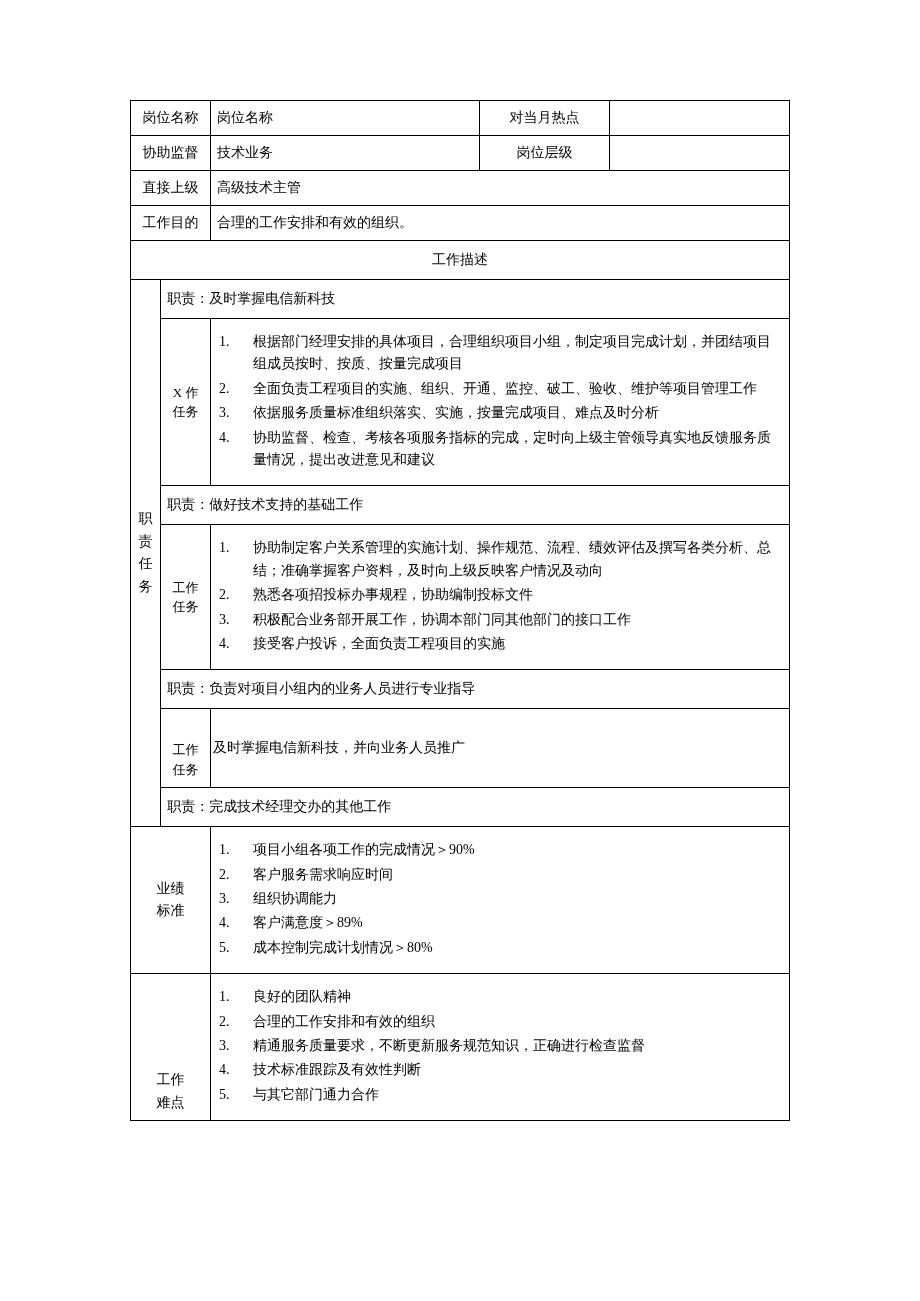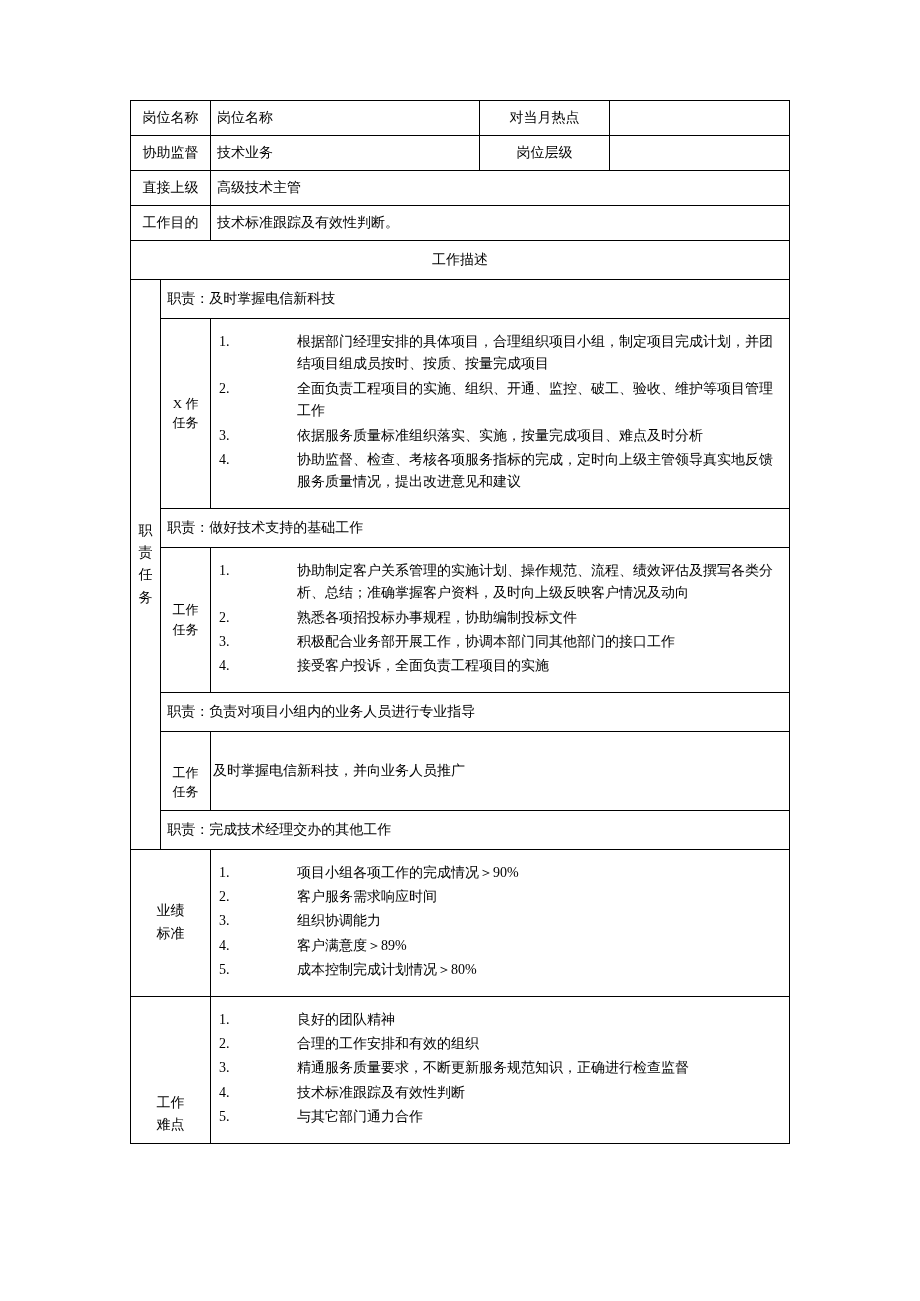--- a/index.html
+++ b/index.html
@@ -15,21 +15,21 @@
     .header-label { text-align: center; width: 80px; }
     .header-val { padding-left: 6px; }
     .section-title { text-align: center; padding: 10px 16px; }
     .duty-header { padding: 10px 6px; }
     .rotate-label { text-align: center; width: 15px; padding: 4px 1px; line-height: 1.6; }
     .task-label { text-align: center; width: 28px; padding: 2px 1px; line-height: 1.5; font-size: 13px; }
     .task-content { padding: 12px 6px; }
     ol { list-style: none; }
     ol li { display: flex; margin-bottom: 2px; line-height: 1.6; }
     ol li .num { min-width: 36px; padding-left: 2px; }
-    ol li .txt { flex: 1; margin-left: 44px; }
+    ol li .txt { flex: 1; }
   </style>
 </head>
 <body>
 
 <table>
 
   <tbody>
       <tr>
     <td class="header-label" colspan="2">岗位名称</td>
     <td class="header-val" colspan="2" style="width:170px">岗位名称</td>
@@ -44,21 +44,21 @@
     <td class="header-val"></td>
   </tr>
 
   <tr>
     <td class="header-label" colspan="2">直接上级</td>
     <td class="header-val" colspan="4">高级技术主管</td>
   </tr>
 
   <tr>
     <td class="header-label" colspan="2">工作目的</td>
-    <td class="header-val" colspan="4">技术标准跟踪及有效性判断。</td>
+    <td class="header-val" colspan="4">合理的工作安排和有效的组织。</td>
   </tr>
 
   <tr>
     <td class="section-title" colspan="6">工作描述</td>
   </tr>
 
   <tr>
     <td class="rotate-label" rowspan="7">职<br>责 任<br>务</td>
     <td class="duty-header" colspan="5">职责：及时掌握电信新科技</td>
   </tr>

